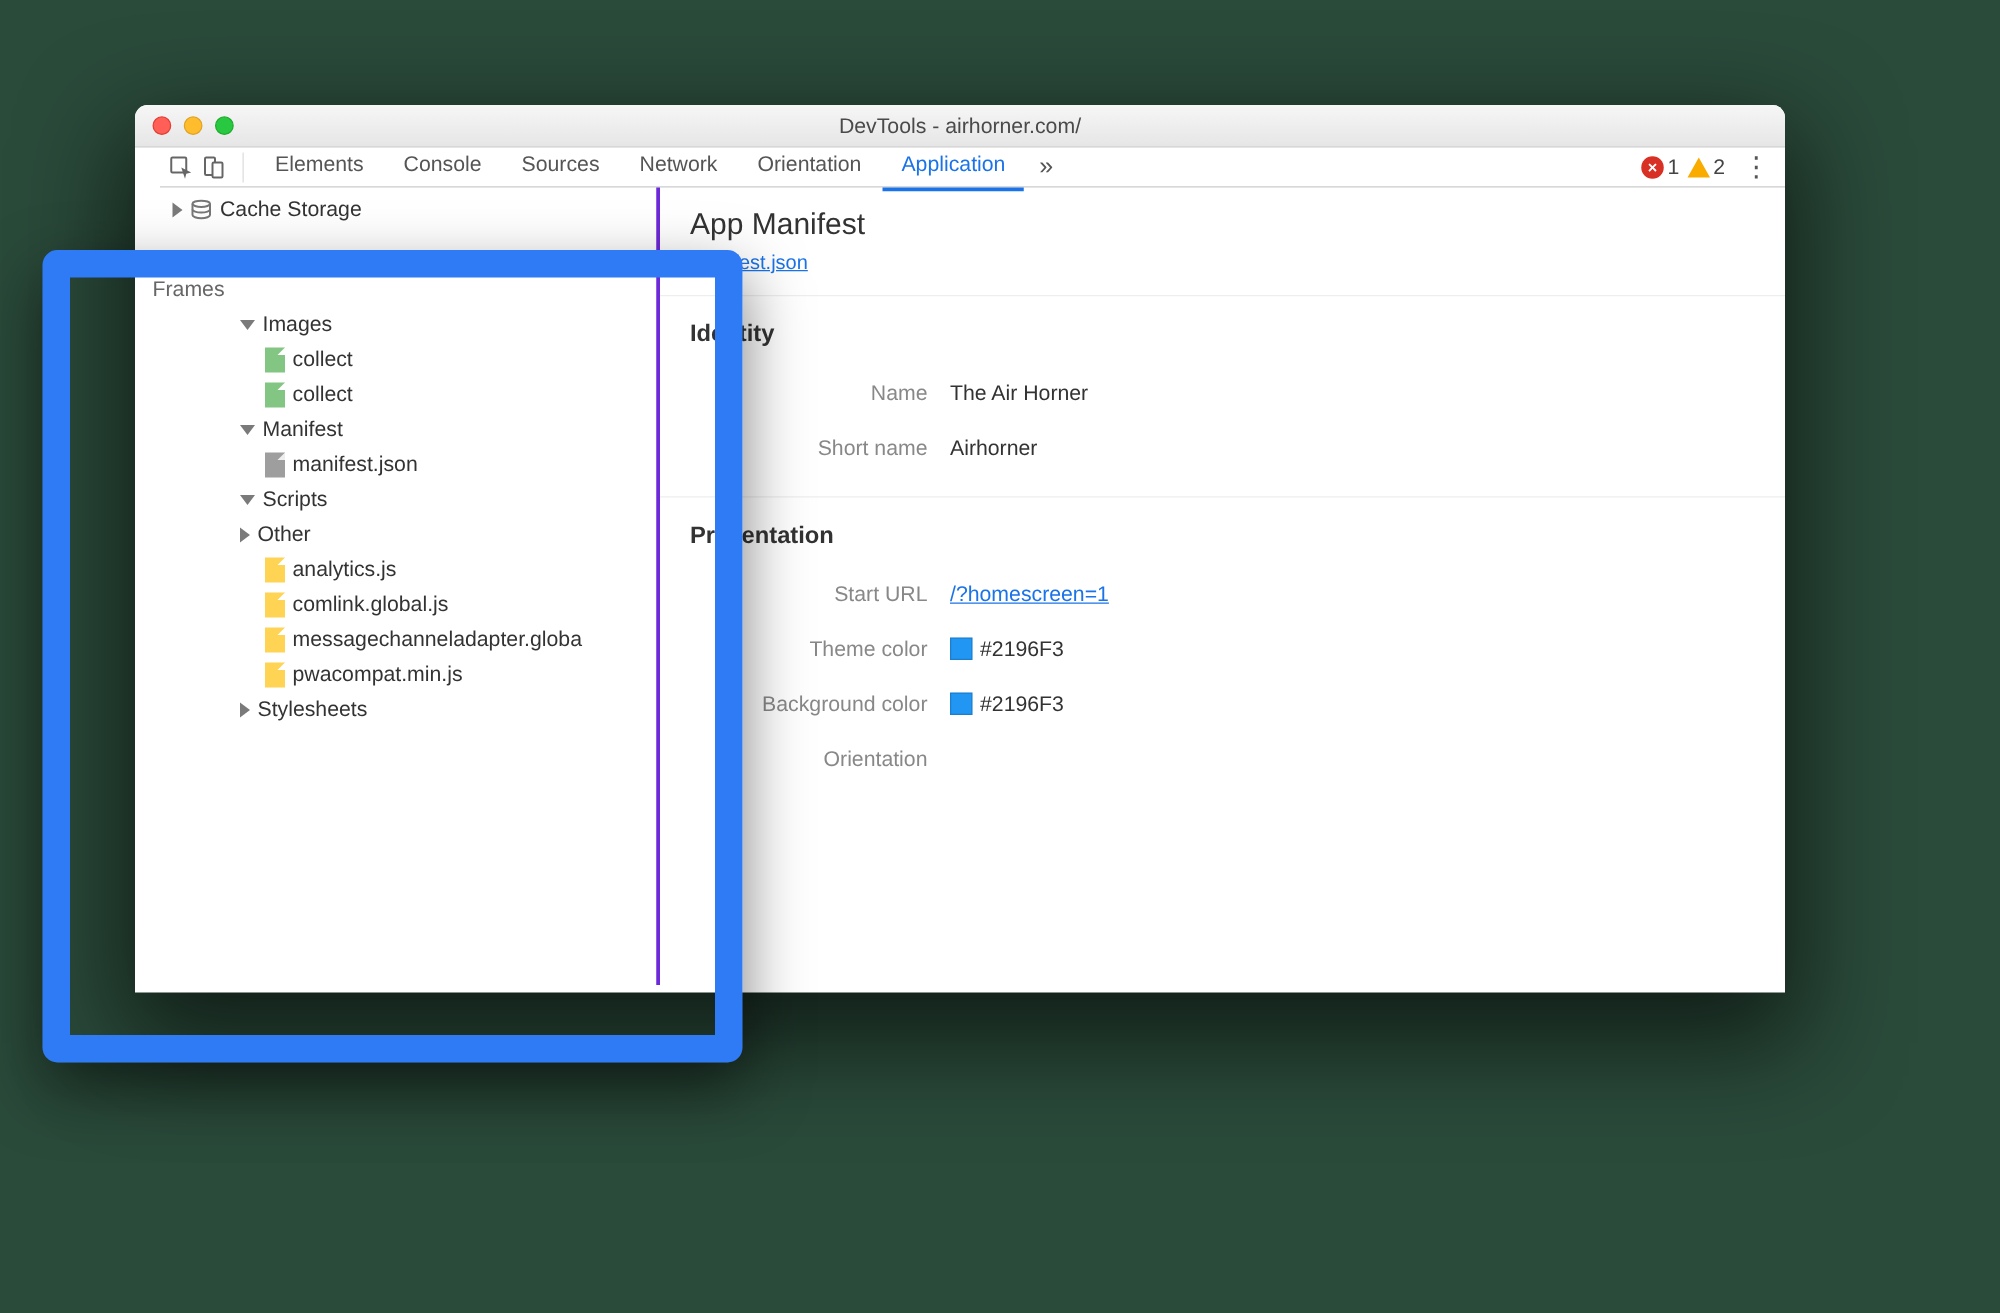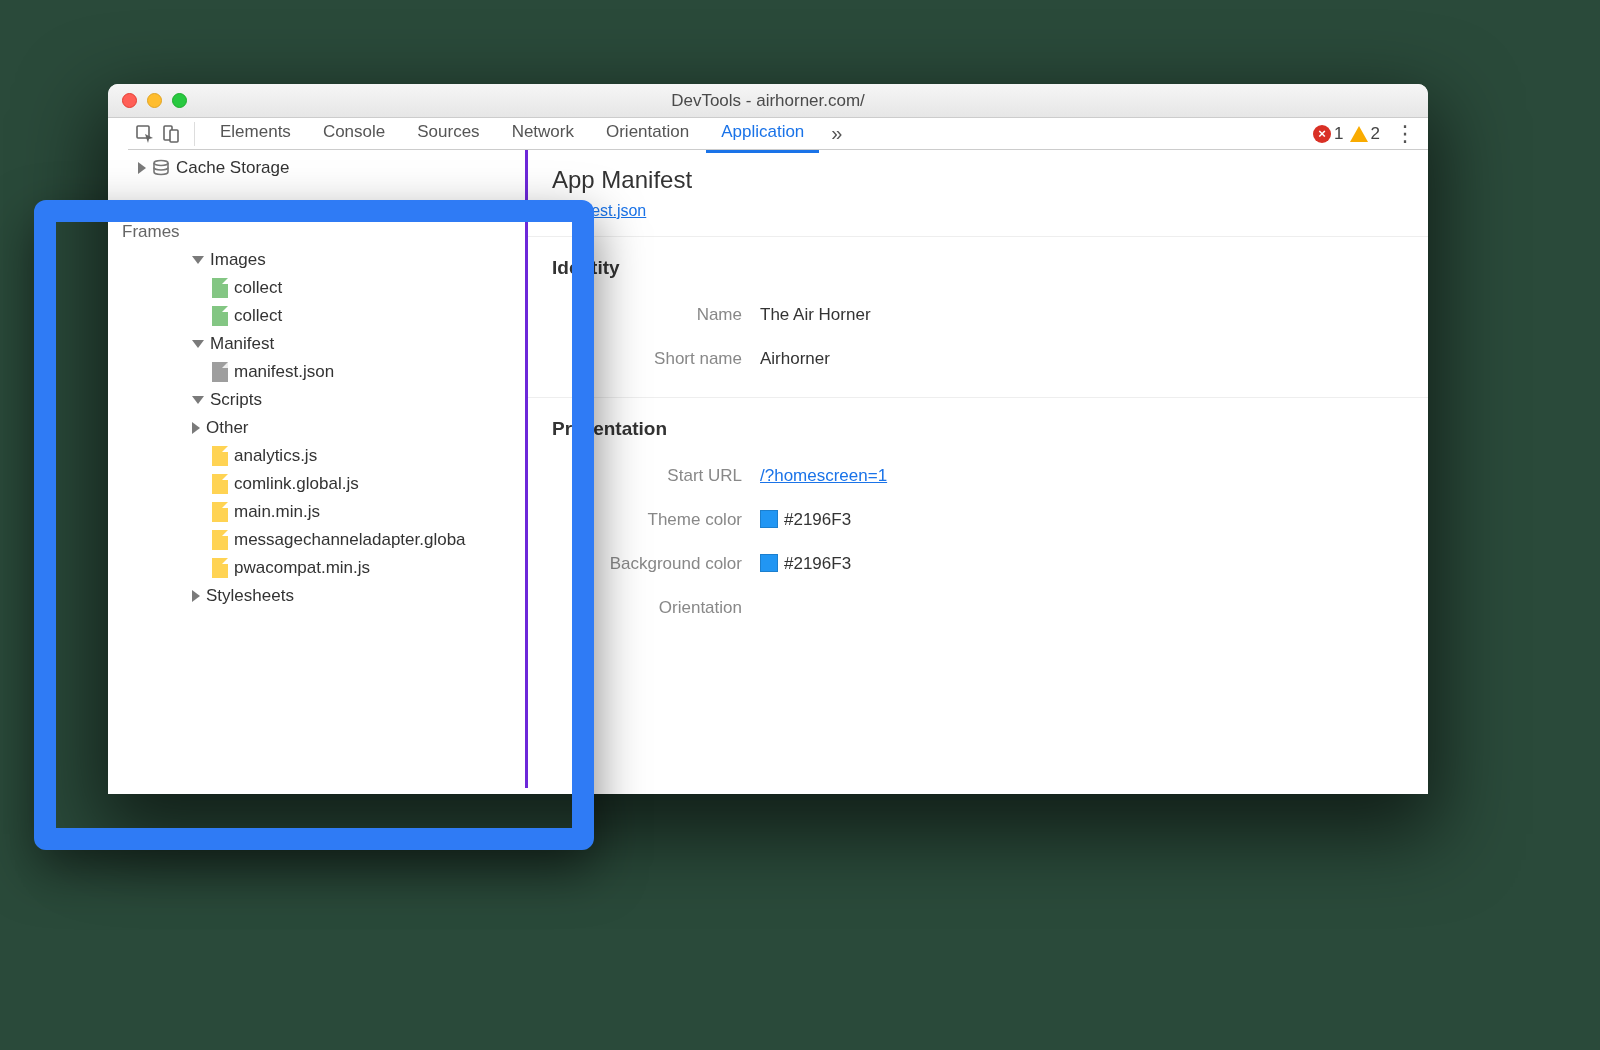--- a/index.html
+++ b/index.html
@@ -301,24 +301,20 @@
       <div class="side-row ind-4">
         <span class="icon-file yellow"></span>
         <span>analytics.js</span>
       </div>
       <div class="side-row ind-4">
         <span class="icon-file yellow"></span>
         <span>comlink.global.js</span>
       </div>
       <div class="side-row ind-4">
         <span class="icon-file yellow"></span>
-        <span>main.min.js</span>
-      </div>
-      <div class="side-row ind-4">
-        <span class="icon-file yellow"></span>
         <span>messagechanneladapter.globa</span>
       </div>
       <div class="side-row ind-4">
         <span class="icon-file yellow"></span>
         <span>pwacompat.min.js</span>
       </div>
 
       <div class="side-row ind-2">
         <span class="tri-toggle tri-right"></span>
         <span>Stylesheets</span>

